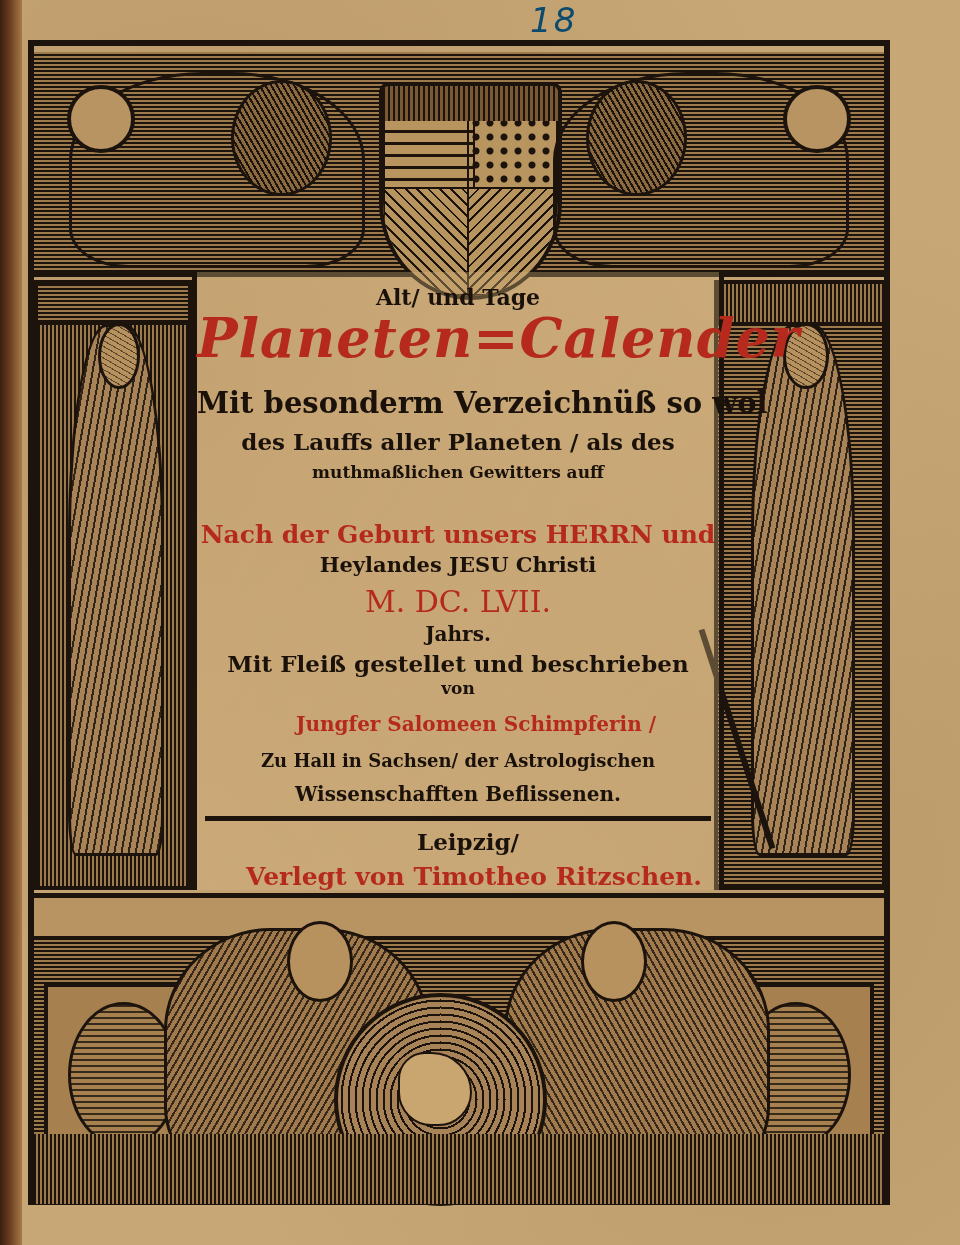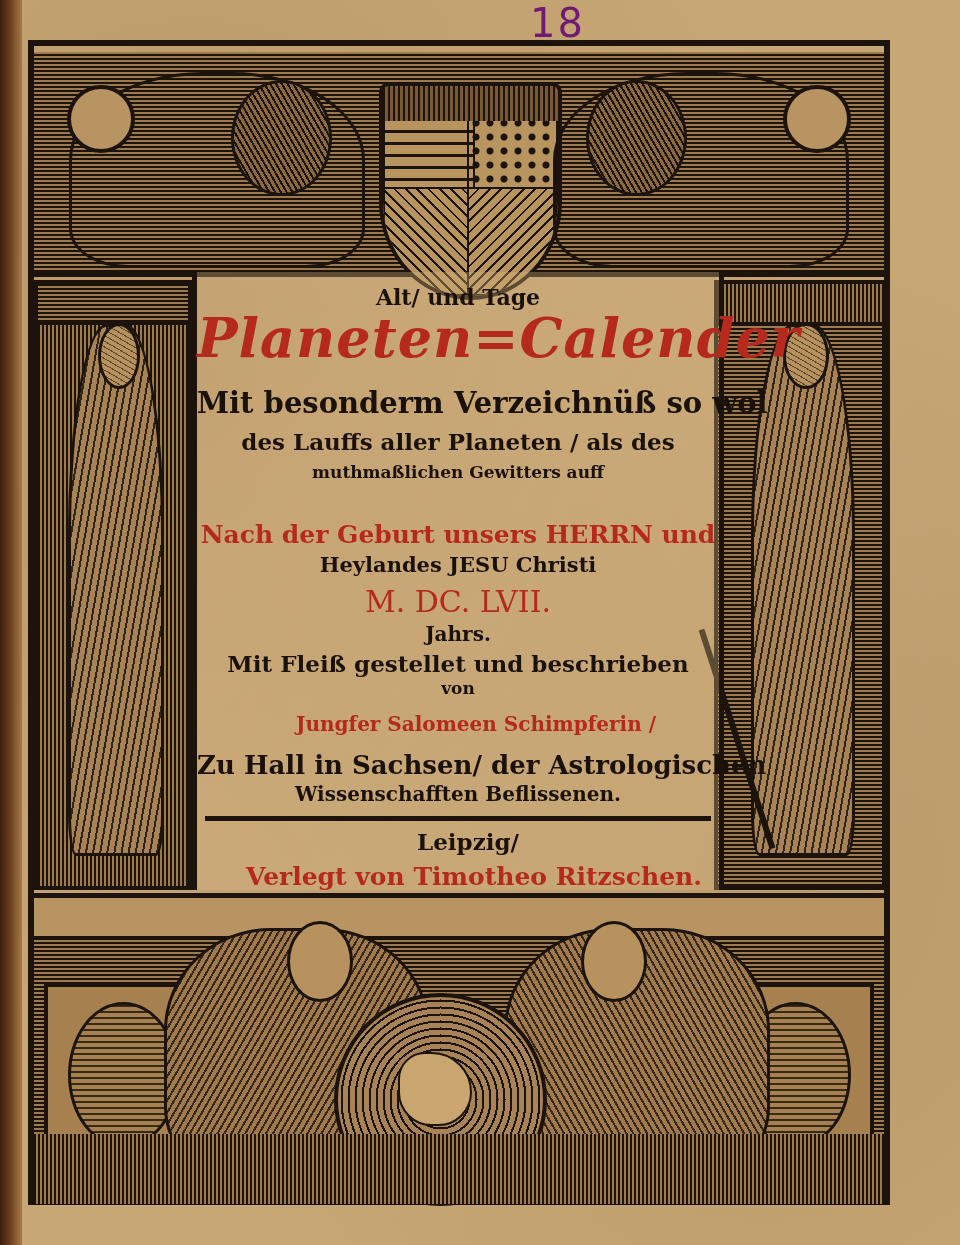--- a/index.html
+++ b/index.html
@@ -11,21 +11,21 @@
       radial-gradient(ellipse at 80% 70%, rgba(110,75,35,0.15), transparent 55%),
       radial-gradient(ellipse at 50% 50%, rgba(215,185,140,0.35), transparent 70%);
     font-family: "DejaVu Serif", serif;
   }
   .spine {
     position: absolute; left: 0; top: 0; width: 22px; height: 1245px;
     background: linear-gradient(90deg, #3a1f10 0%, #6b3d20 45%, #a77a48 100%);
   }
   .folio {
     position: absolute; left: 530px; top: 0; font-family: "DejaVu Sans", sans-serif;
-    font-size: 40px; color: #701a75; letter-spacing: 2px;
+    font-size: 34px; color: #0c4a6e; font-style: italic; letter-spacing: 2px;
   }
   
   .frame {
     position: absolute; left: 28px; top: 40px; width: 862px; height: 1165px;
     border: 6px solid #1c140c; box-sizing: border-box;
   }
   .hatch {
     background-color: #3a2a18;
     background-image: repeating-linear-gradient(0deg, #1c140c 0 2px, #9c7a4c 2px 4px);
   }
@@ -109,21 +109,21 @@
   .l4 { top: 156px; font-size: 23px; }
   .l5 { top: 190px; font-size: 17px; }
   .l6 { top: 218px; font-size: 16px; }
   .l7 { top: 248px; font-size: 25px; }
   .l8 { top: 280px; font-size: 21px; }
   .l9 { top: 312px; font-size: 30px; font-weight: normal; font-family: "DejaVu Serif", serif; }
   .l10 { top: 350px; font-size: 20px; }
   .l11 { top: 378px; font-size: 23px; }
   .l12 { top: 406px; font-size: 17px; }
   .l13 { top: 440px; font-size: 20px; padding-left: 36px; }
-  .l14 { top: 478px; font-size: 26px; }
+  .l14 { top: 478px; font-size: 18px; }
   .l15 { top: 510px; font-size: 20px; }
   .rule {
     position: absolute; left: 8px; right: 8px; top: 544px; height: 5px; background: #1c140c;
   }
   .l16 { top: 556px; font-size: 23px; padding-left: 20px; }
   .l17 { top: 590px; font-size: 25px; margin-left: 32px; }
   
   .bottom-panel {
     position: absolute; left: 34px; top: 893px; width: 850px; height: 306px;
     border-top: 5px solid #1c140c;

